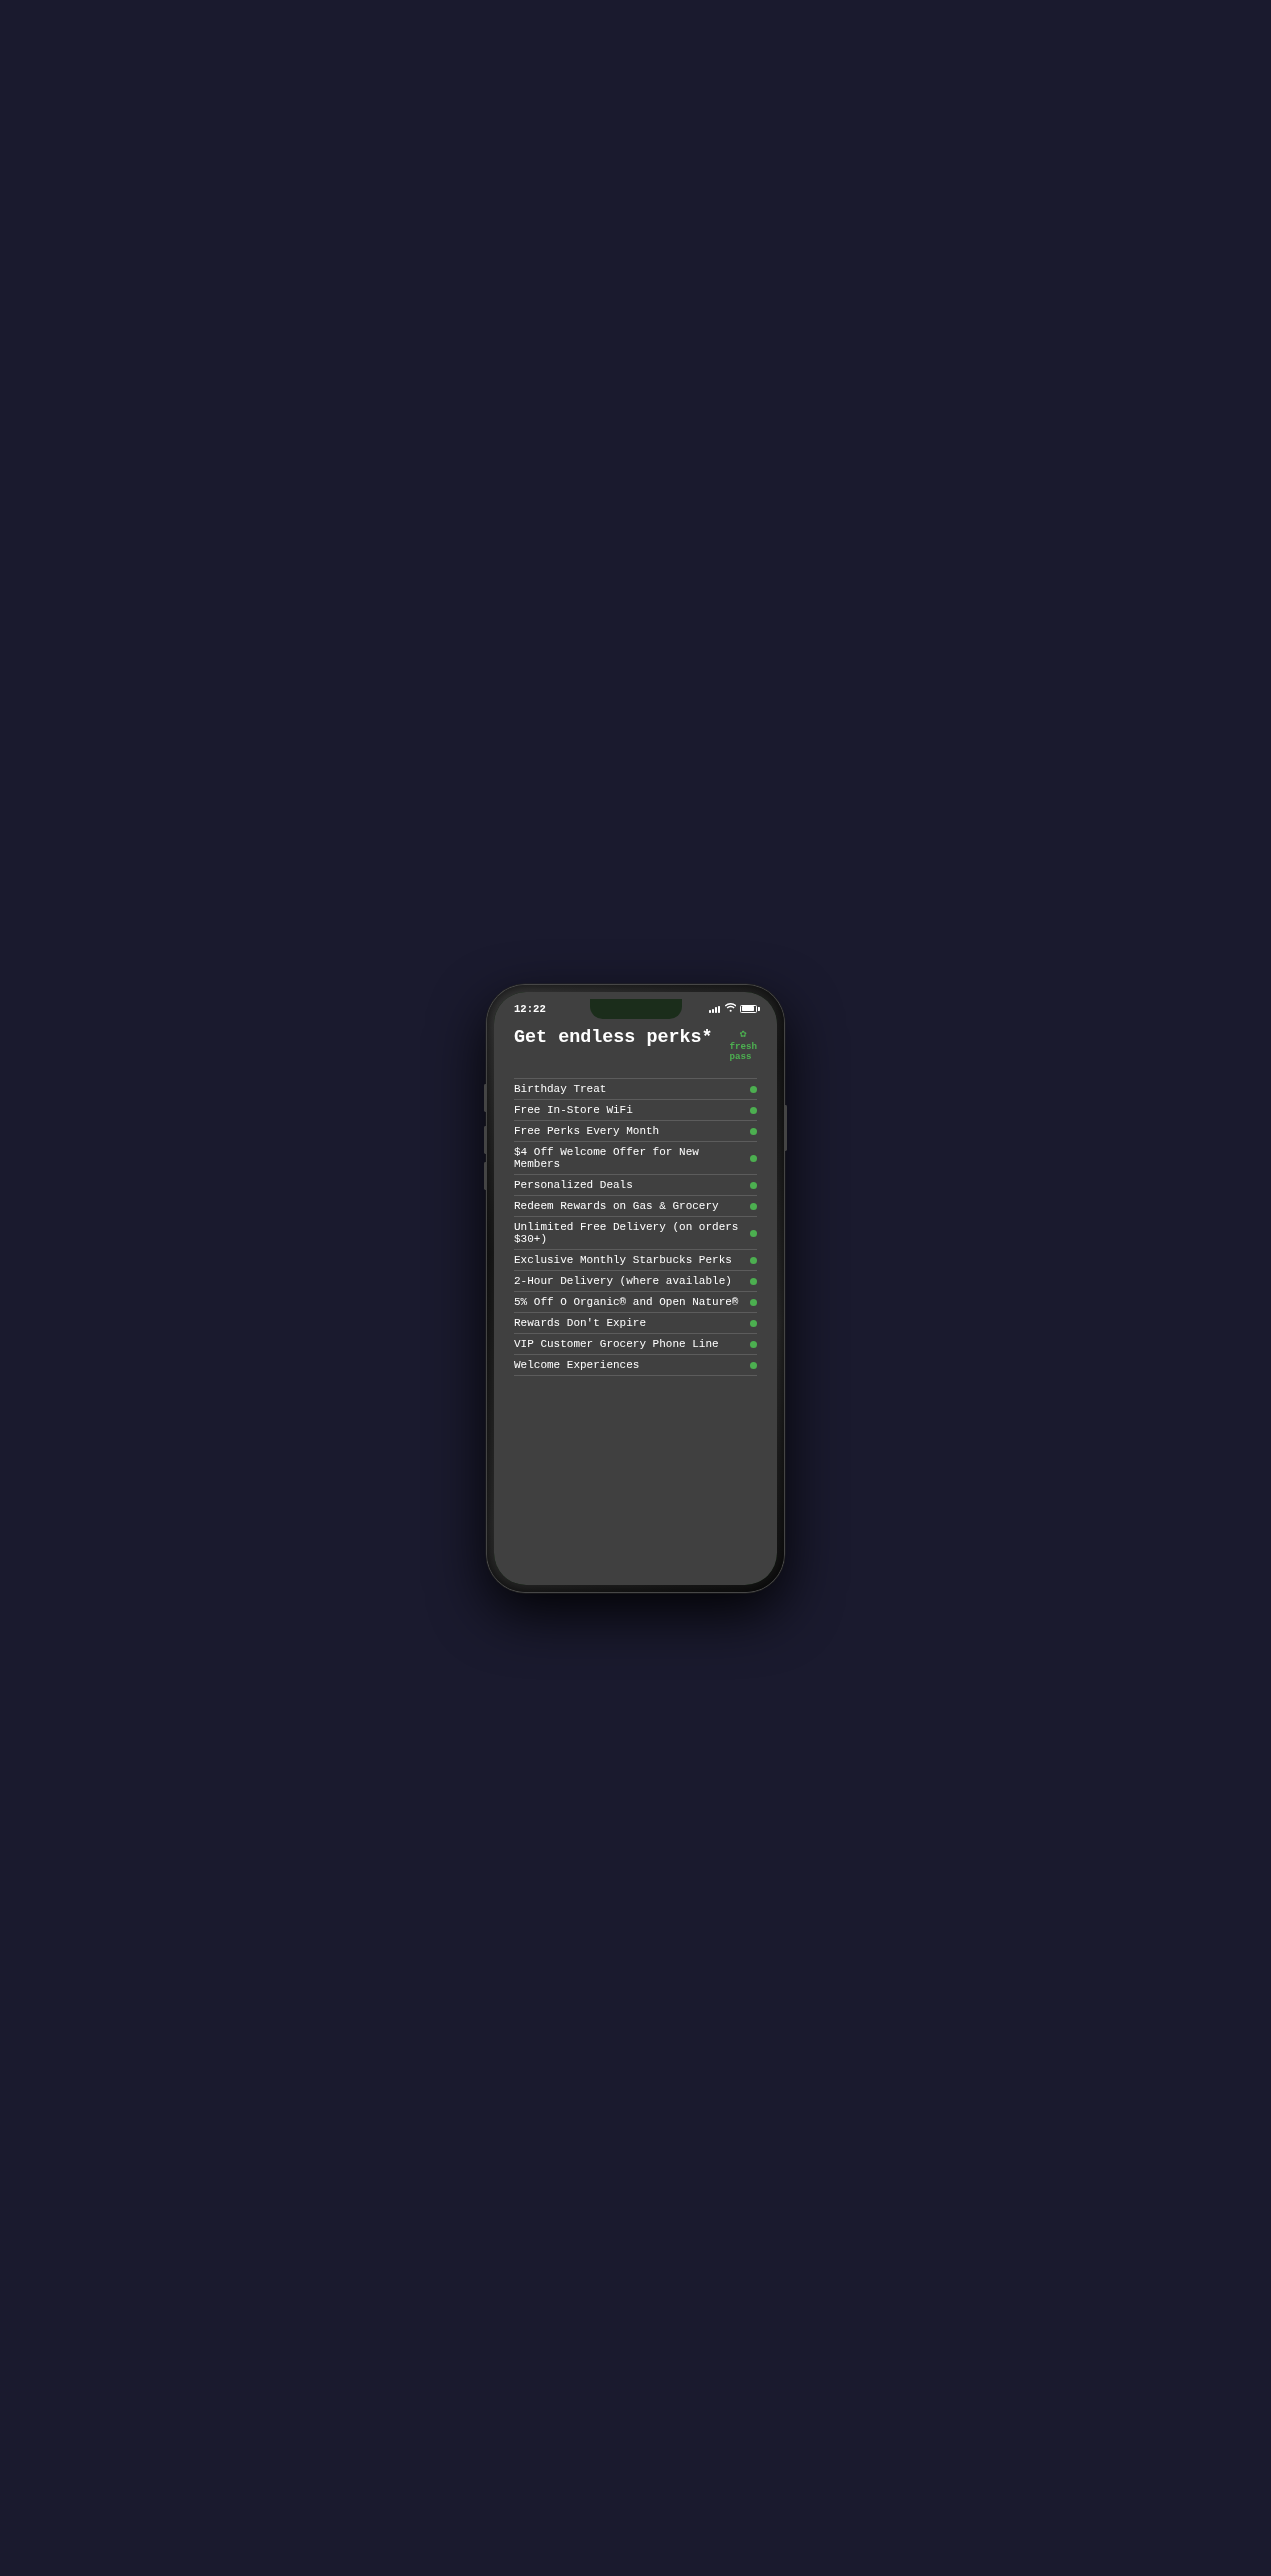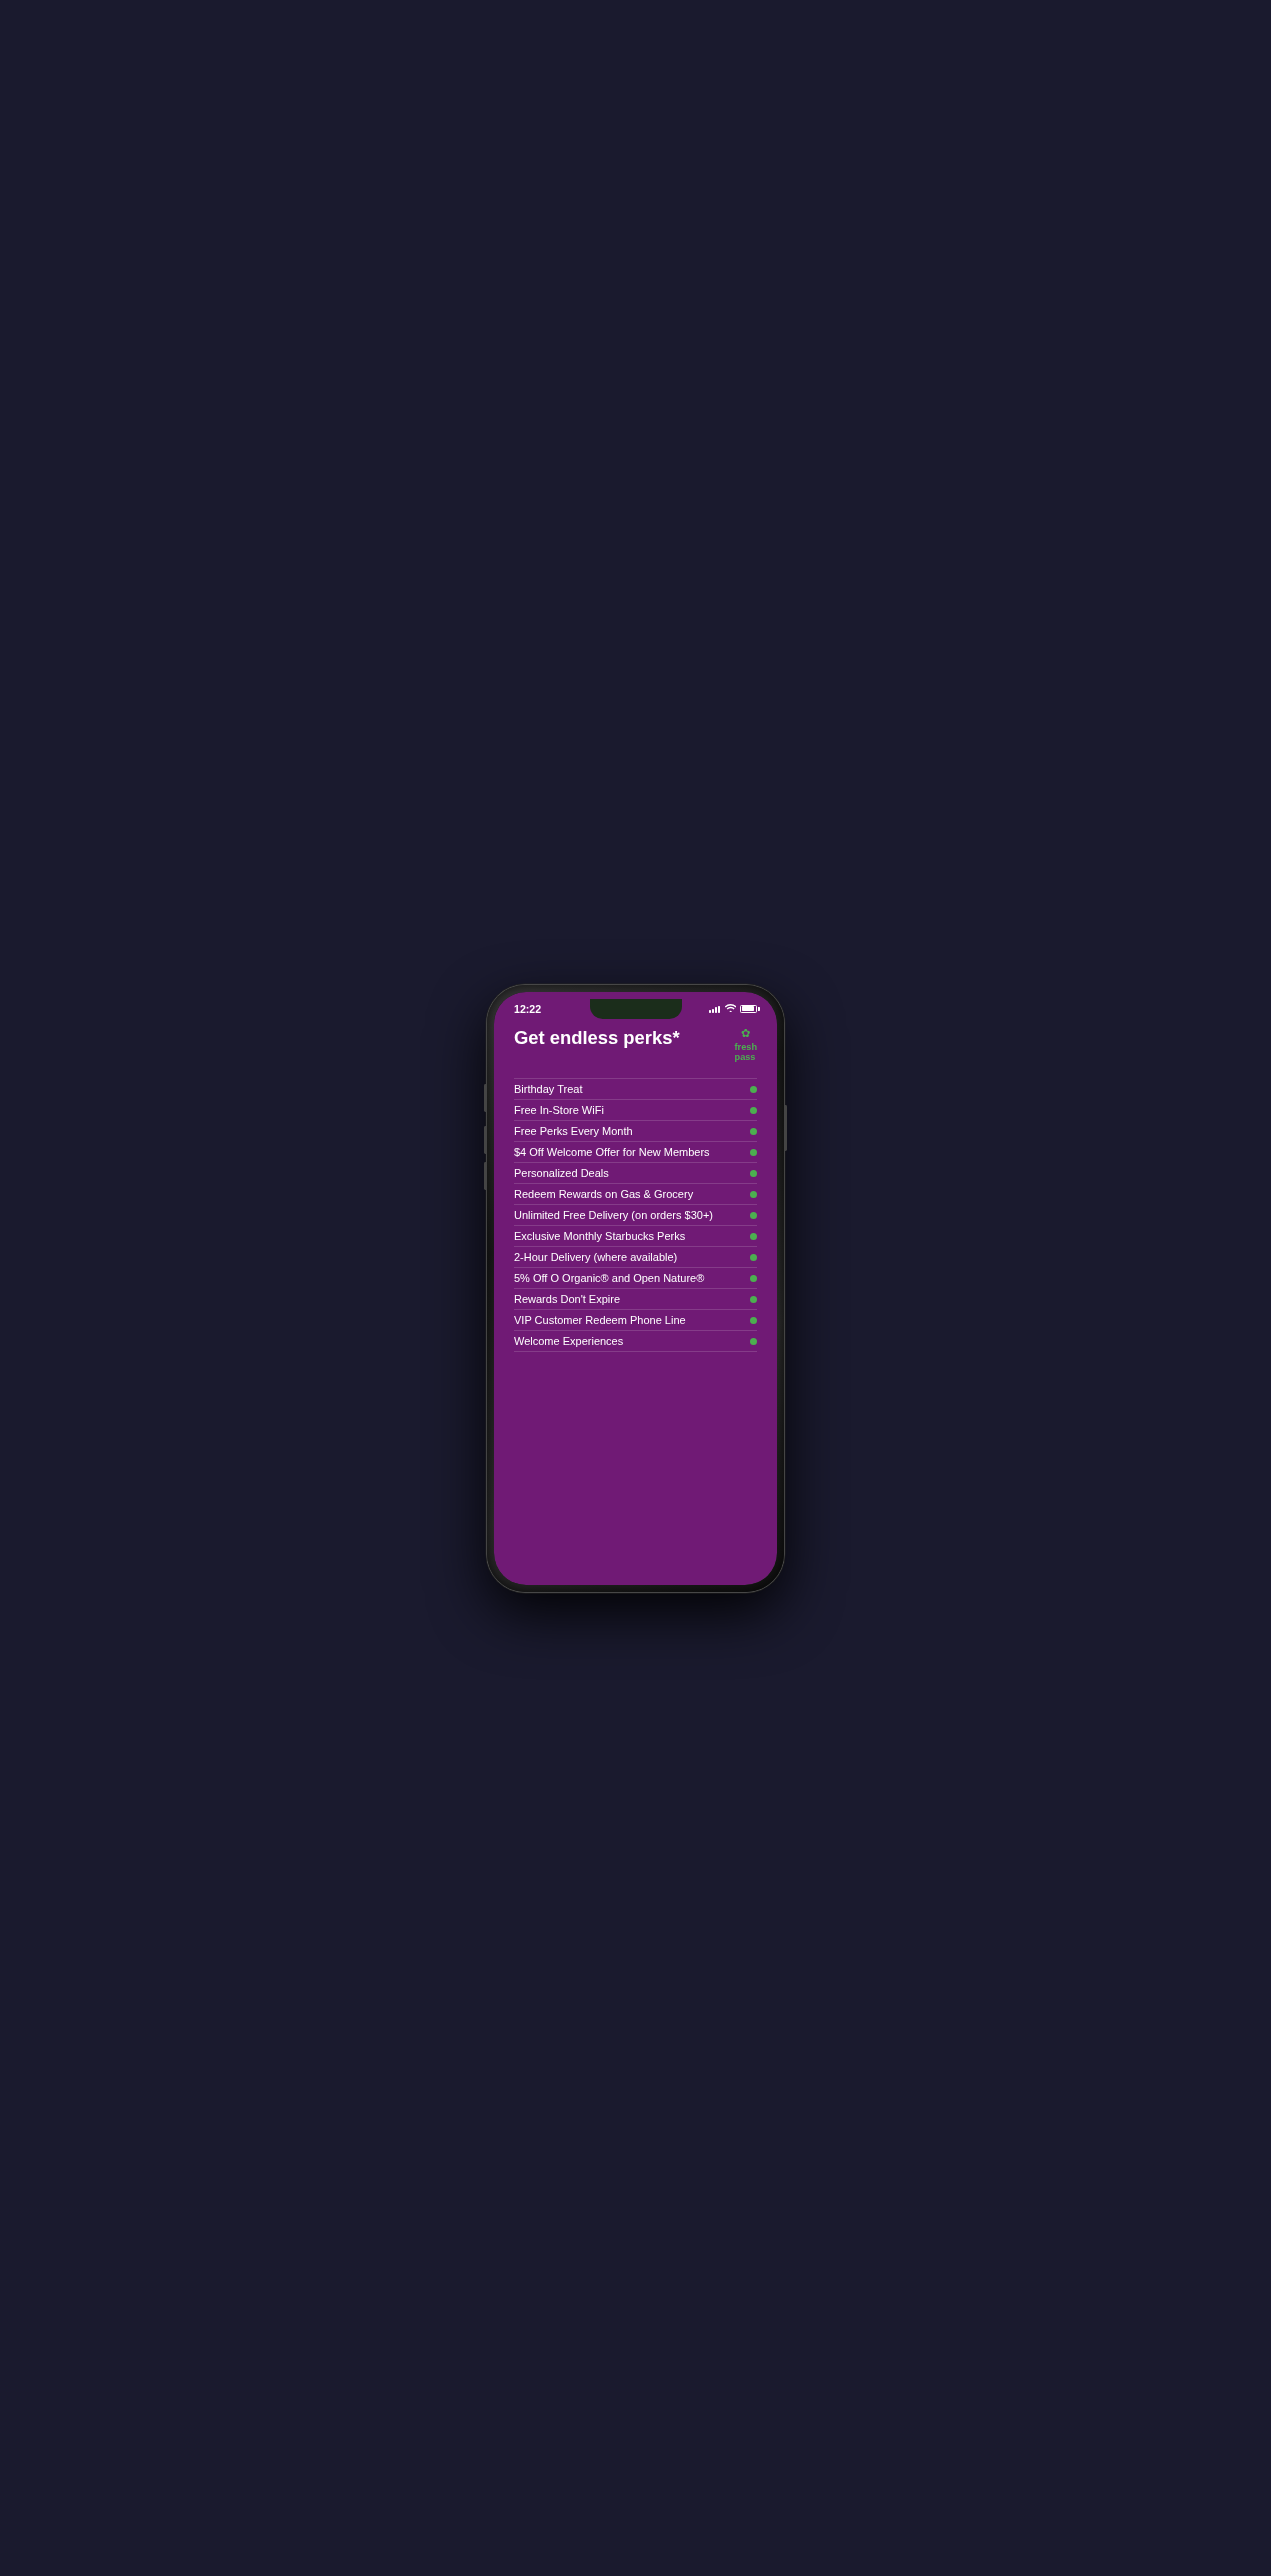--- a/index.html
+++ b/index.html
@@ -55,25 +55,26 @@
       top: 120px;
       width: 2.8px;
       height: 46px;
       background: #444;
       border-radius: 0 1.4px 1.4px 0;
     }
 
     .screen {
       width: 100%;
       height: 100%;
-      background: #701a75;
+      background: #404040;
       border-radius: 32px;
       overflow: hidden;
       display: flex;
       flex-direction: column;
+      font-family: Liberation Mono, monospace;
     }
 
     
     .notch {
       position: absolute;
       top: 7px;
       left: 50%;
       transform: translateX(-50%);
       width: 92px;
       height: 20px;
@@ -307,21 +308,21 @@
             </li>
             <li class="perk-item">
               <span class="perk-label">5% Off O Organic® and Open Nature®</span>
               <div class="perk-dot"></div>
             </li>
             <li class="perk-item">
               <span class="perk-label">Rewards Don't Expire</span>
               <div class="perk-dot"></div>
             </li>
             <li class="perk-item">
-              <span class="perk-label">VIP Customer Redeem Phone Line</span>
+              <span class="perk-label">VIP Customer Grocery Phone Line</span>
               <div class="perk-dot"></div>
             </li>
             <li class="perk-item">
               <span class="perk-label">Welcome Experiences</span>
               <div class="perk-dot"></div>
             </li>
           </ul>
 
       </div>
     </div>

